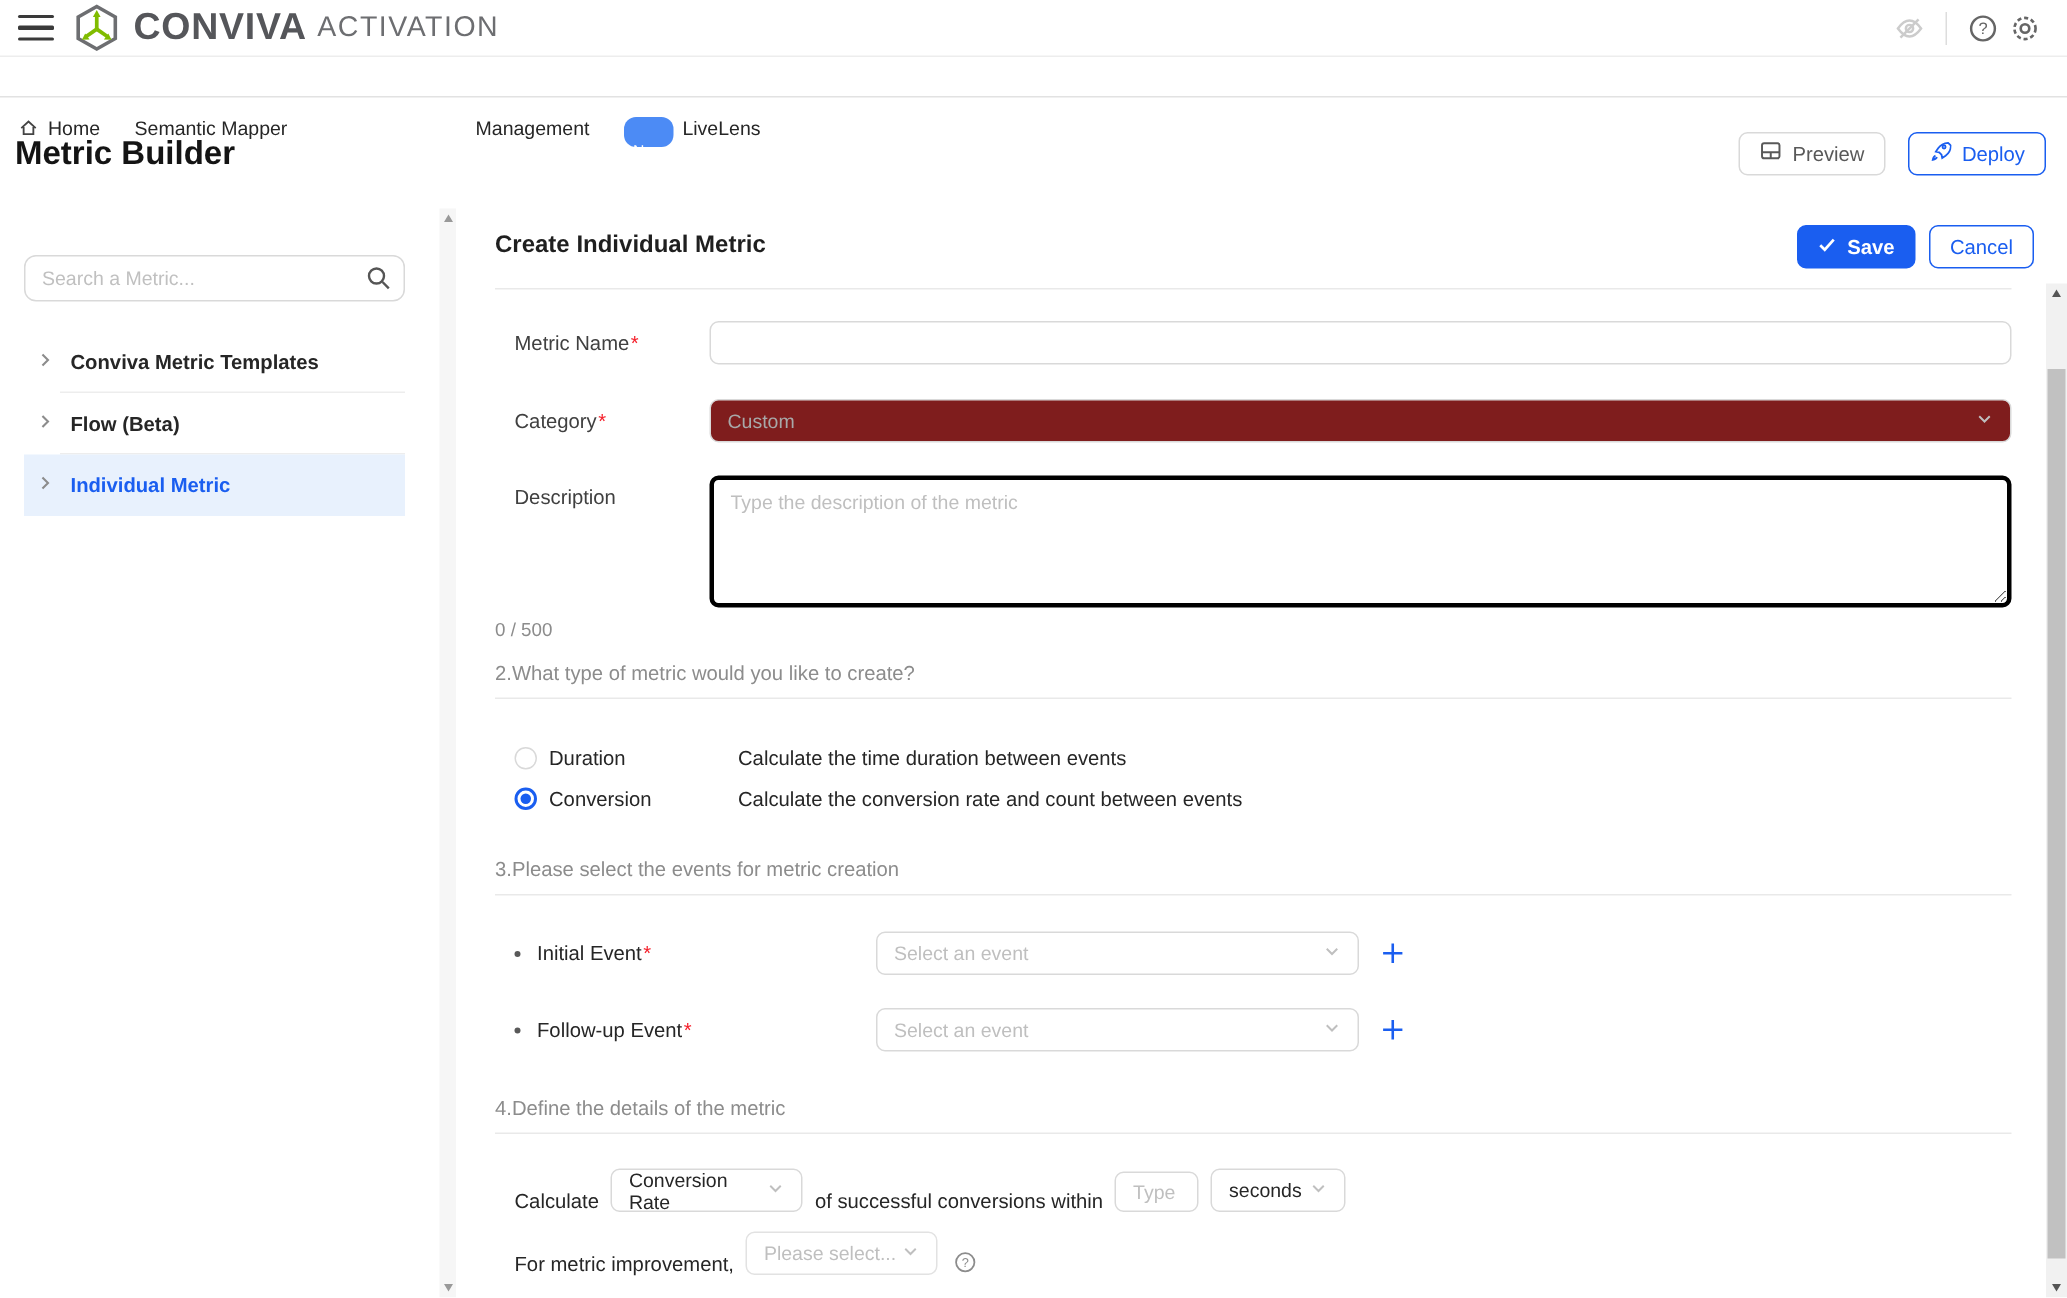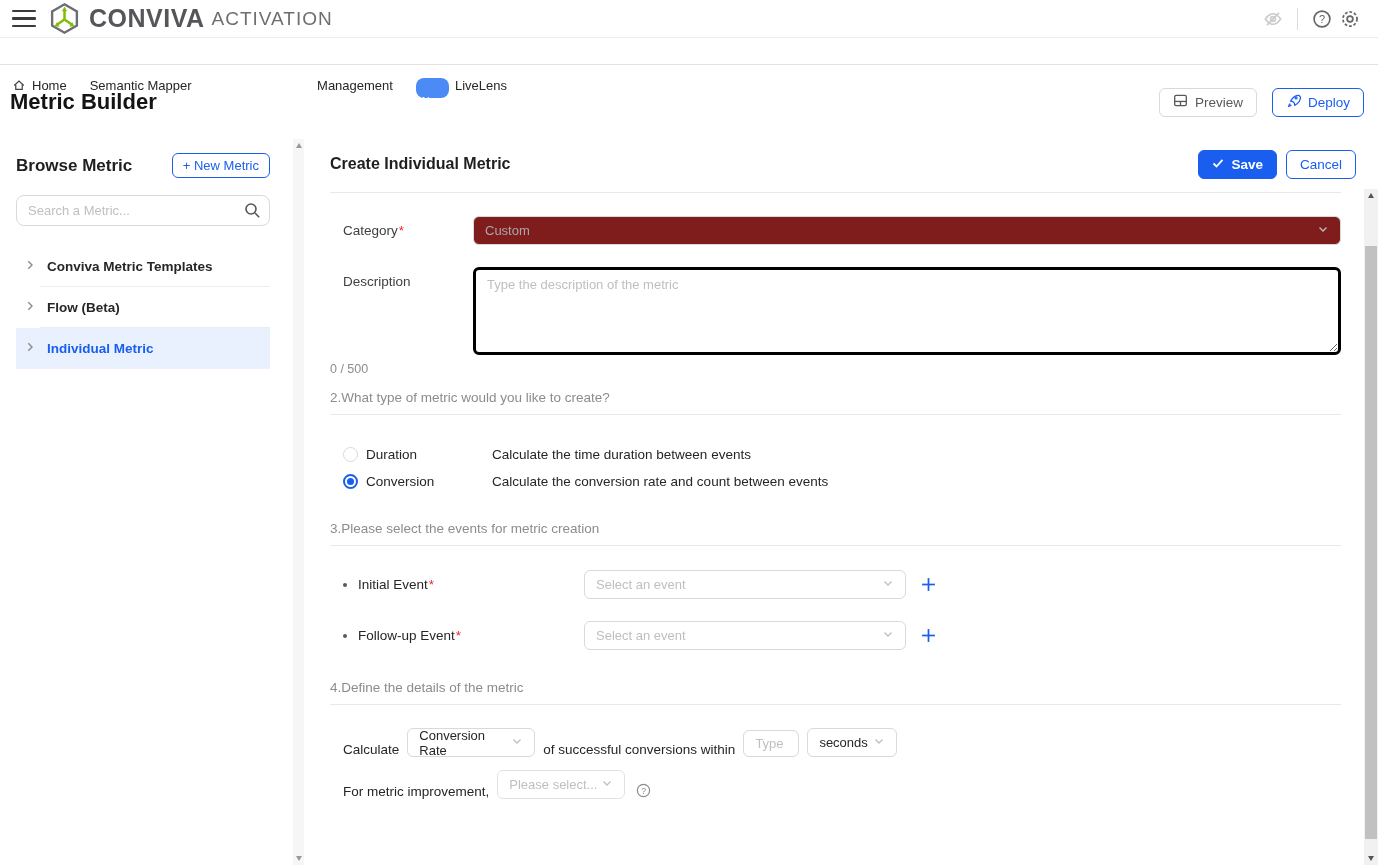--- a/index.html
+++ b/index.html
@@ -217,24 +217,20 @@
           <path d="M4.6 11.4c-1 .4-1.6 1.5-1.9 3 1.5-.3 2.6-.9 3-1.9"></path>
         </svg>
       </span>
       <span>Deploy</span>
     </button>
   </div>
 
   <div class="content">
 
     <aside class="sidebar">
-      <div class="sb-head">
-        <span class="sb-title">Browse Metric</span>
-        <button class="btn-new-metric">+ New Metric</button>
-      </div>
       <div class="sb-search">
         <input type="text" placeholder="Search a Metric..." style="">
         <span class="search-ic">
           <svg width="17" height="17" viewBox="0 0 17 17" fill="none" stroke="#555" stroke-width="1.6">
             <circle cx="7" cy="7" r="5"></circle>
               <line x1="11" y1="11" x2="15.2" y2="15.2"></line>
           </svg>
         </span>
       </div>
       <div class="sb-tree">
@@ -289,20 +285,26 @@
           <span>Save</span>
         </button>
         <button class="btn btn-cancel">
           <span>Cancel</span>
         </button>
       </div>
 
       <div class="form-area">
         <div class="hr hr-top"></div>
 
+        <div class="form-row" style="margin-top:21px">
+          <span class="form-label">
+            <span>Metric Name</span><span class="req">*</span>
+          </span>
+          <span class="grow"><input class="text-input" type="text" value="" style=""></span>
+        </div>
 
         <div class="form-row" style="margin-top:23px">
           <span class="form-label">
             <span>Category</span><span class="req">*</span>
           </span>
           <span class="grow">
             <div class="select-box disabled">
               <span class="sel-text">Custom</span>
               <span>
                 <svg width="12" height="12" viewBox="0 0 12 12" fill="none" stroke="#bfbfbf" stroke-width="1.3">

